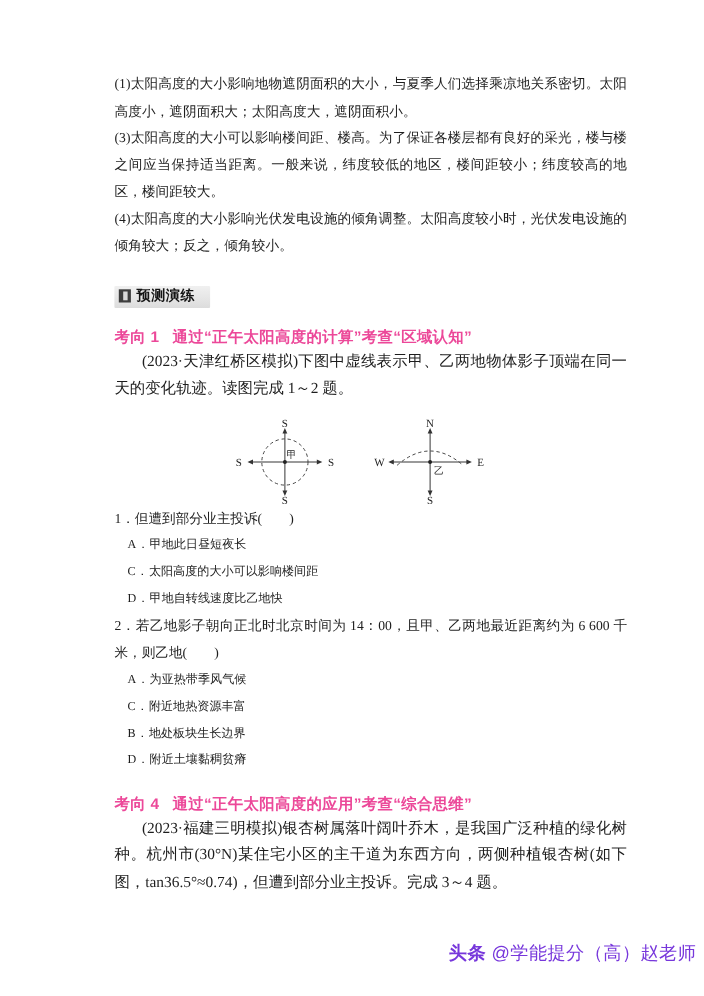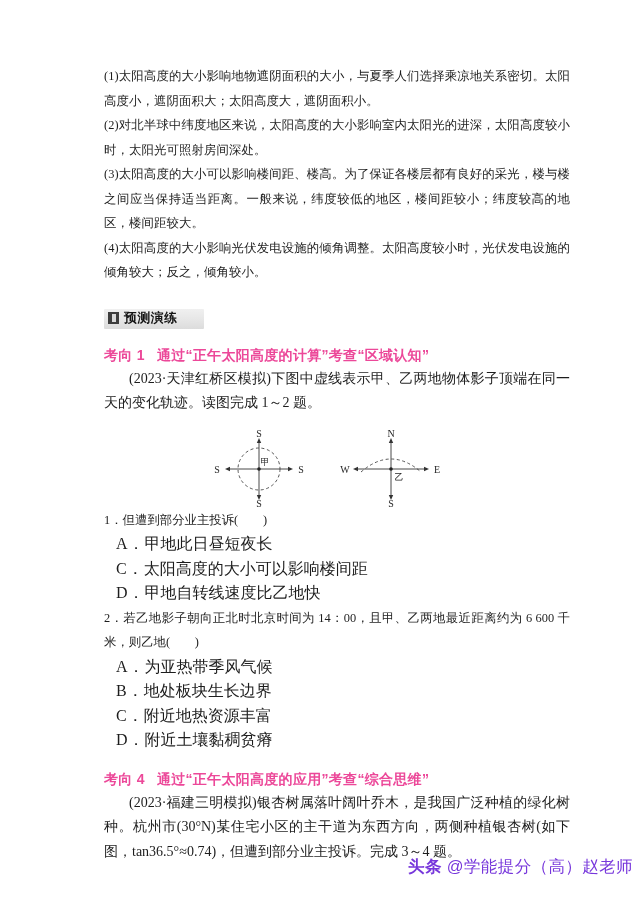--- a/index.html
+++ b/index.html
@@ -43,21 +43,21 @@
   .section-badge-row {
     margin-top: 24px;
     height: 20px;
     position: relative;
   }
   .section-badge {
     display: inline-flex;
     align-items: center;
     gap: 5px;
     background: linear-gradient(to bottom, #f0f0f0 0%, #e6e6e6 55%, #dcdcdc 100%);
-    padding: 1px 26px 2px 4px;
+    padding: 1px 13px 2px 4px;
     border-radius: 1px;
   }
   .badge-mark {
     display: inline-block;
     width: 11px;
     height: 12px;
     background: #3d3d3d;
     position: relative;
   }
   .badge-mark::after {
@@ -112,21 +112,21 @@
   .qline {
     font-size: 12.4px;
     line-height: 24.5px;
     text-align: justify;
     text-justify: inter-ideograph;
     margin-top: 0;
     color: #1d1d1d;
   }
   .qnum { letter-spacing: 0px; }
   .opt {
-    font-size: 16px;
+    font-size: 11px;
     line-height: 24.5px;
     color: #1d1d1d;
     padding-left: 12px;
   }
   .opt-letter { letter-spacing: 0.5px; }
 
   .q2wrap { margin-top: 0px; }
 
   .watermark {
     position: absolute;
@@ -149,21 +149,20 @@
   svg .cn { font-size: 9px; }
 </style>
 </head>
 <body>
 
 <div class="page">
 
   <div class="content">
 
     <p class="para">(1)太阳高度的大小影响地物遮阴面积的大小，与夏季人们选择乘凉地关系密切。太阳高度小，遮阴面积大；太阳高度大，遮阴面积小。</p>
-    <p class="para">(2)对北半球中纬度地区来说，太阳高度的大小影响室内太阳光的进深，太阳高度较小时，太阳光可照射房间深处。</p>
     <p class="para">(3)太阳高度的大小可以影响楼间距、楼高。为了保证各楼层都有良好的采光，楼与楼之间应当保持适当距离。一般来说，纬度较低的地区，楼间距较小；纬度较高的地区，楼间距较大。</p>
     <p class="para">(4)太阳高度的大小影响光伏发电设施的倾角调整。太阳高度较小时，光伏发电设施的倾角较大；反之，倾角较小。</p>
 
     <div class="section-badge-row">
       <span class="section-badge">
         <span class="badge-mark"></span>
         <span class="badge-text">预测演练</span>
       </span>
     </div>
 
@@ -232,24 +231,24 @@
       <span class="opt-letter">D．</span><span>甲地自转线速度比乙地快</span>
     </div>
 
     <div class="qline q2wrap">
       <span class="qnum">2．</span><span>若乙地影子朝向正北时北京时间为 14：00，且甲、乙两地最近距离约为 6 600 千米，则乙地(　　)</span>
     </div>
     <div class="opt">
       <span class="opt-letter">A．</span><span>为亚热带季风气候</span>
     </div>
     <div class="opt">
+      <span class="opt-letter">C．</span><span>附近地热资源丰富</span>
+    </div>
+    <div class="opt">
       <span class="opt-letter">B．</span><span>地处板块生长边界</span>
-    </div>
-    <div class="opt">
-      <span class="opt-letter">C．</span><span>附近地热资源丰富</span>
     </div>
     <div class="opt">
       <span class="opt-letter">D．</span><span>附近土壤黏稠贫瘠</span>
     </div>
 
     <div class="kaoxiang">
       <span>考向 4</span><span class="kx-gap"></span><span>通过“正午太阳高度的应用”考查“综合思维”</span>
     </div>
 
     <p class="stem">(2023·福建三明模拟)银杏树属落叶阔叶乔木，是我国广泛种植的绿化树种。杭州市(30°N)某住宅小区的主干道为东西方向，两侧种植银杏树(如下图，tan36.5°≈0.74)，但遭到部分业主投诉。完成 3～4 题。</p>

